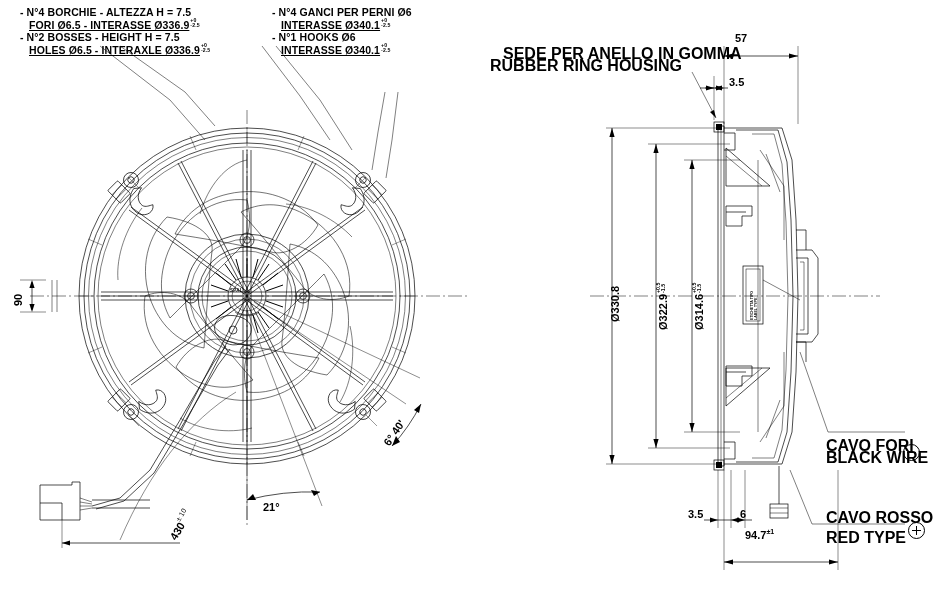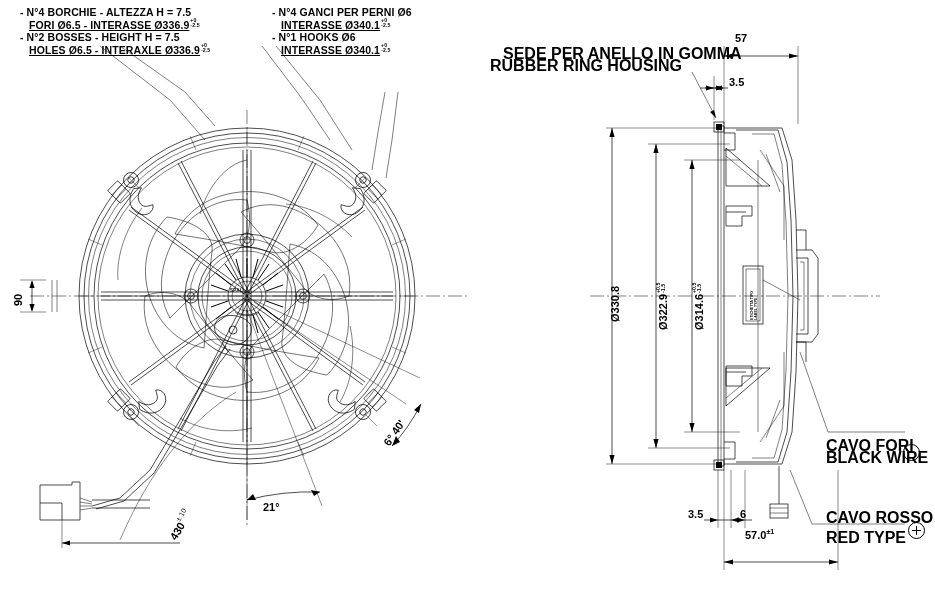--- a/index.html
+++ b/index.html
@@ -437,21 +437,21 @@
   <span class="dim" style="position:static;">Ø322.9</span><span class="tol"><span class="t">+0.5</span><span class="b">-1.5</span></span>
 </div>
 
 <div class="vert" style="position:absolute;left:689px;top:330px;transform:rotate(-90deg);white-space:nowrap;">
   <span class="dim" style="position:static;">Ø314.6</span><span class="tol"><span class="t">+0.5</span><span class="b">-1.5</span></span>
 </div>
 
 <div class="dim" style="left:688px;top:508px;">3.5</div>
 <div class="dim" style="left:740px;top:508px;">6</div>
 <div class="dim" style="left:745px;top:528px;">
-  <span>57.0</span><span class="sup">±1</span>
+  <span>94.7</span><span class="sup">±1</span>
 </div>
 
 <div class="lbl" style="left:826px;top:440px;">CAVO FORI</div>
 <div class="lbl" style="left:826px;top:452px;text-align:center;">BLACK WIRE</div>
 <div class="sign" style="left:903px;top:444px;">
       <i class="h"></i>
     </div>
 
 <div class="lbl" style="left:826px;top:512px;">CAVO ROSSO</div>
 <div class="lbl" style="left:826px;top:532px;">RED TYPE</div>

